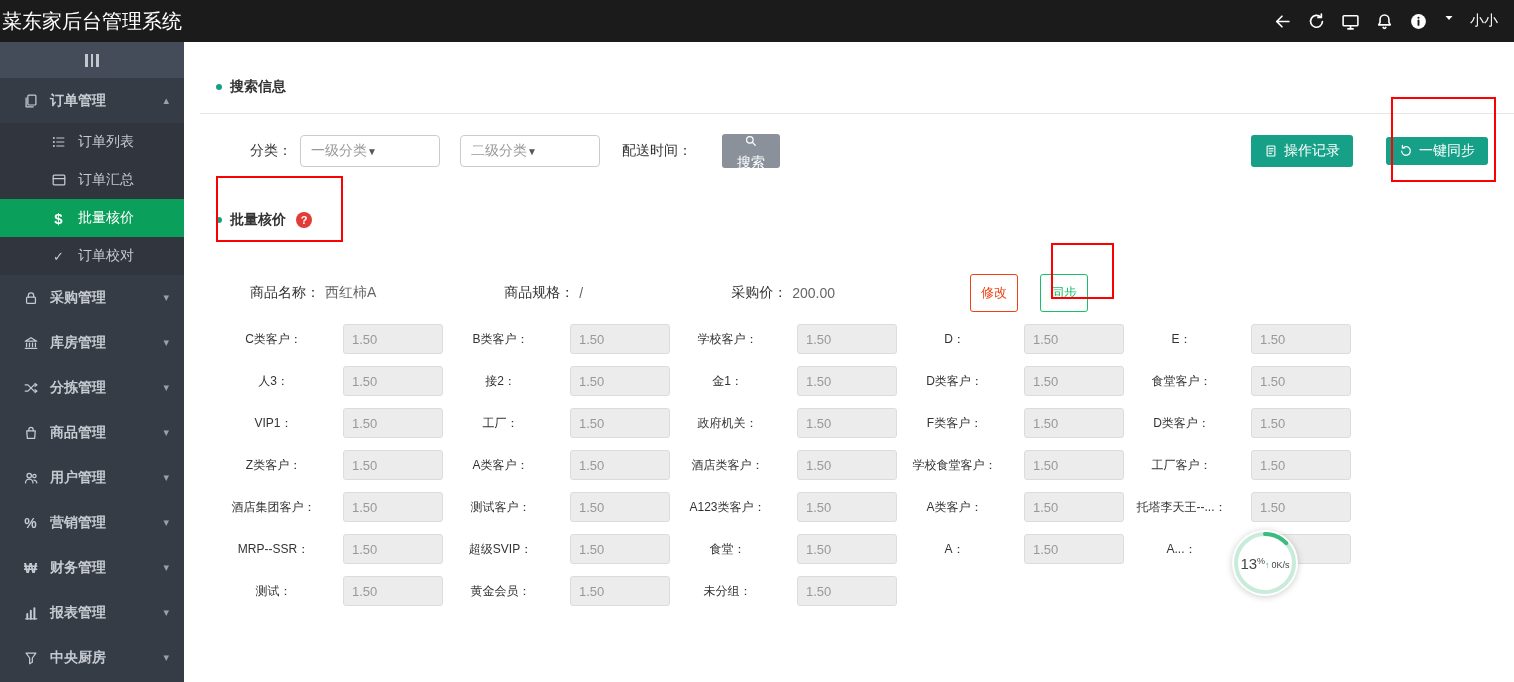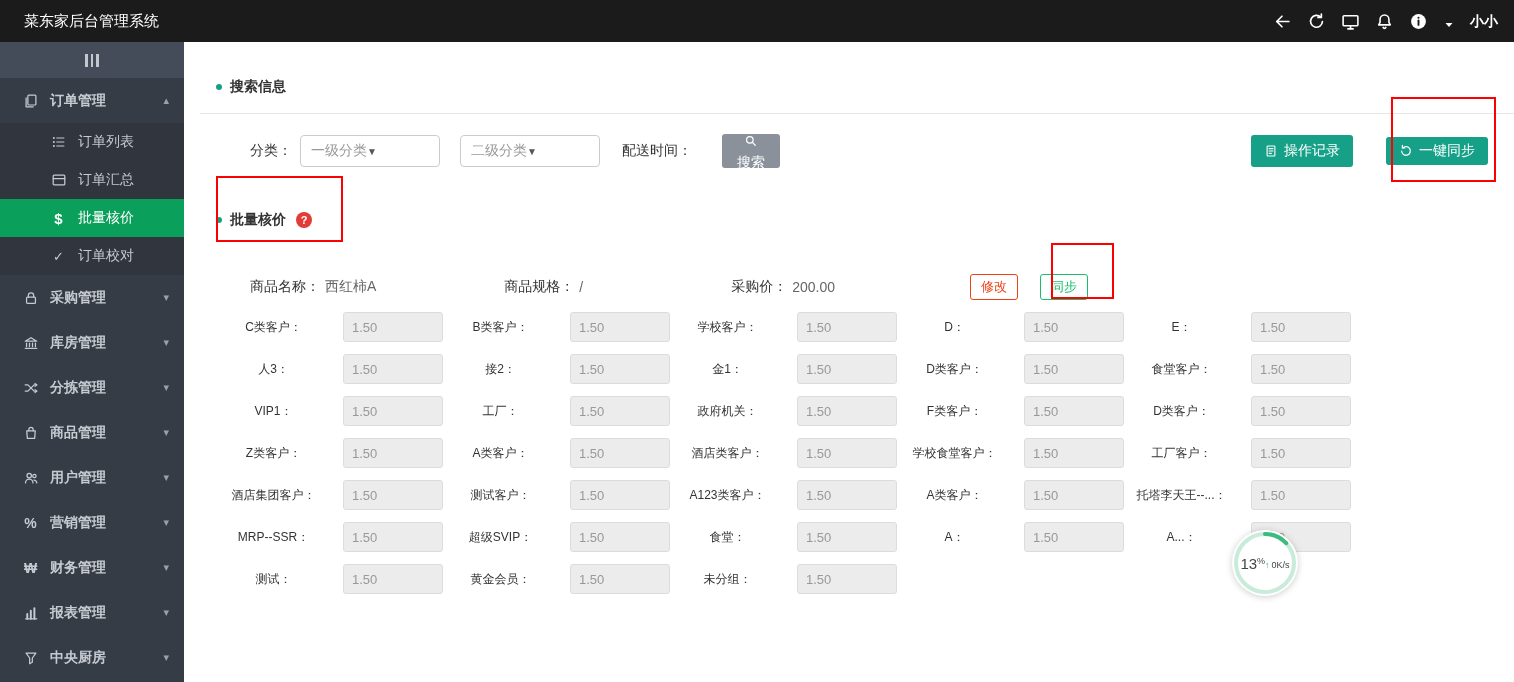--- a/index.html
+++ b/index.html
@@ -5,22 +5,22 @@
   * { box-sizing: border-box; }
   html,body { margin:0; padding:0; }
   body {
     width:1514px; height:682px; position:relative; overflow:hidden;
     background:#fff; font-family:"Liberation Sans","DejaVu Sans",sans-serif;
   }
 
   
   .topbar { position:absolute; left:0; top:0; width:1514px; height:42px;
     background:var(--topbar_bg,#1b1b1b); display:flex; align-items:center; color:#fff; z-index:20; }
-  .topbar-title { margin-left:24px; font-size:15px; }
-  .topbar-right { margin-left:auto; display:flex; align-items:flex-end; gap:15px; margin-right:16px;font-weight:bold; }
+  .topbar-title { margin-left:2px; font-size:20px; }
+  .topbar-right { margin-left:auto; display:flex; align-items:flex-start; gap:15px; margin-right:16px; }
   .tb-icon { width:19px; height:19px; display:block; cursor:pointer; }
   .tb-icon.small { width:12px; height:12px; }
   .username { font-size:14px; cursor:pointer; }
 
   
   .sidebar { position:absolute; left:0; top:42px; width:184px; height:640px;
     background:var(--sidebar_bg,#363c46); z-index:15; overflow:hidden; }
   .collapse-bar { height:36px; background:#454c59; display:flex; align-items:center;
     justify-content:center; gap:3px; cursor:pointer; }
   .collapse-bar i { width:2.5px; height:13px; background:#c3c8cf; display:block; }
@@ -64,21 +64,21 @@
   .btn-search { height:34px; padding:0 15px; background:#8b919b; color:#fff; margin-left:22px;flex-direction:column; }
   .btn-oplog { height:32px; padding:0 13px; background:var(--accent,#17a088); color:#fff; margin-left:auto; }
   .btn-syncall { height:28px; padding:0 13px; background:var(--accent,#17a088); color:#fff; margin-left:33px; }
 
   .product-row { display:flex; align-items:center; margin:45px 0 0 32px; font-size:14px; }
   .p-label { color:#333; white-space:nowrap; margin-left:4px; }
   .p-label.first { margin-left:34px; }
   .p-value { color:#666; margin-left:5px; }
   .ml-a { margin-left:128px; }
   .ml-b { margin-left:148px; }
-  .btn-mini { height:26px; padding:0 10px; background:#fff; border-radius:3px; font-size:13px;
+  .btn-mini { height:38px; padding:0 10px; background:#fff; border-radius:3px; font-size:13px;
     cursor:pointer; font-family:inherit; }
   .btn-modify { border:1px solid var(--modify_red,#ed4014); color:var(--modify_red,#ed4014); margin-left:135px; }
   .btn-syncone { border:1px solid var(--sync_green,#19be6b); color:var(--sync_green,#19be6b); margin-left:22px; }
 
   .fields-grid { display:grid; grid-template-columns:repeat(5,227px); row-gap:12px; margin:12px 0 0 32px; }
   .cell { display:flex; align-items:center; height:30px; }
   .cell label { flex:1; text-align:center; padding-right:12px; font-size:12px; color:#333;
     white-space:nowrap; overflow:hidden; }
   .cell input { width:100px; flex:none; height:30px; background:#ececec; border:1px solid #dcdcdc;
     border-radius:3px; color:#999; font-size:13px; padding:0 8px; font-family:inherit; }

